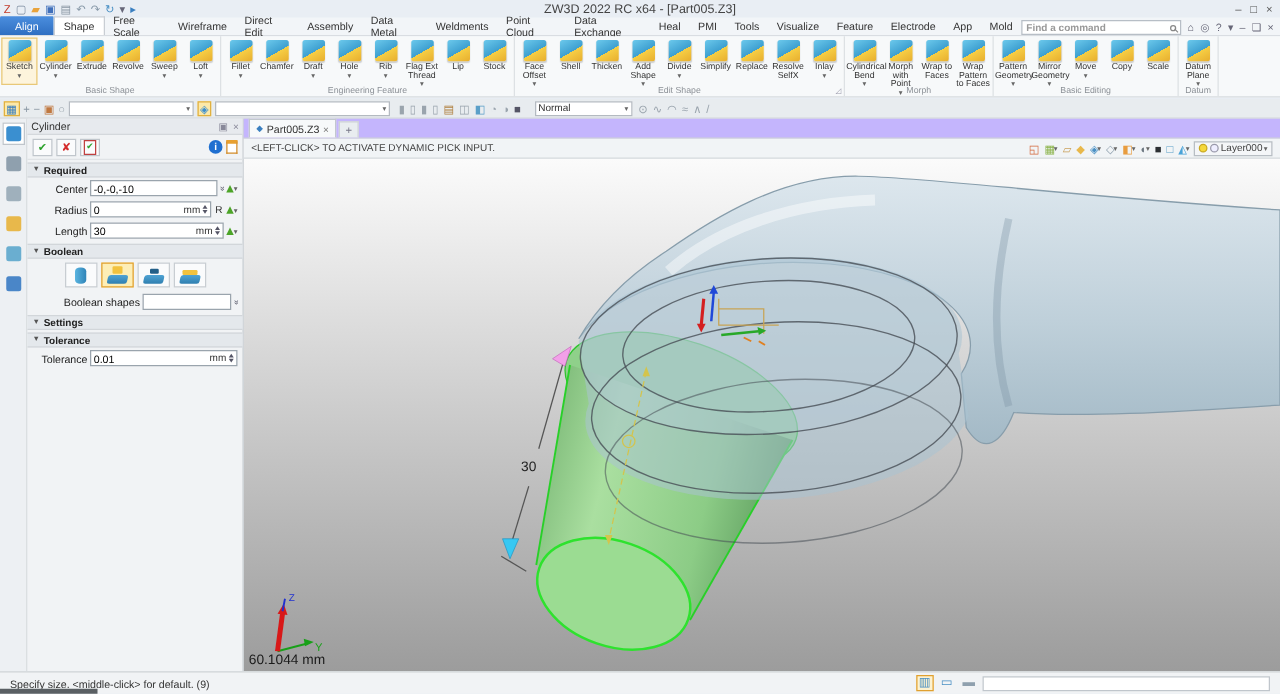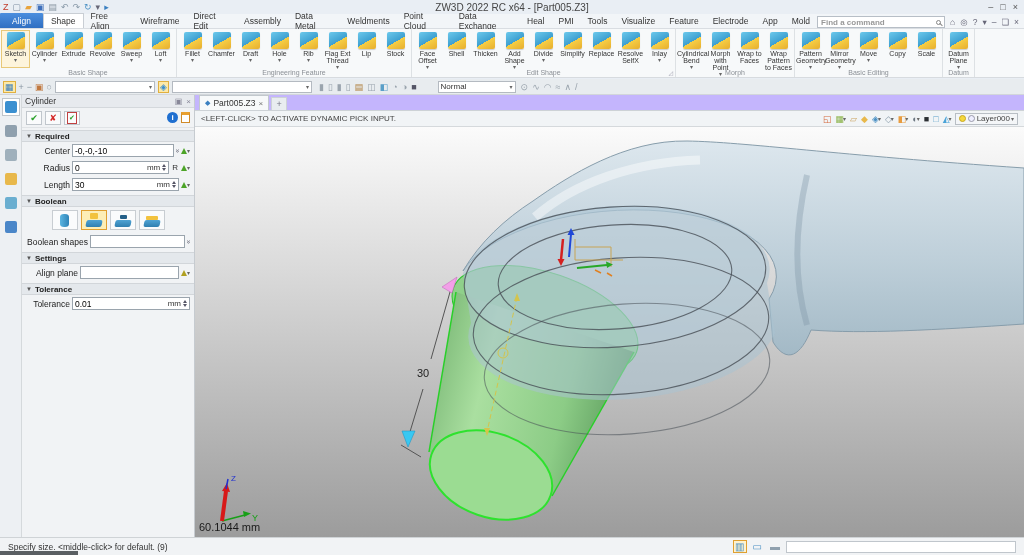--- a/index.html
+++ b/index.html
@@ -146,21 +146,21 @@
       <span>□</span>
       <span>×</span>
     </div>
 </div>
 
 <div id="menurow">
   <div style="display:flex;align-items:flex-end;">
 
   <div class="mtab file">Align</div>
       <div class="mtab active">Shape</div>
-      <div class="mtab">Free Align</div>
+      <div class="mtab">Free Scale</div>
       <div class="mtab">Wireframe</div>
       <div class="mtab">Direct Edit</div>
       <div class="mtab">Assembly</div>
       <div class="mtab">Data Metal</div>
       <div class="mtab">Weldments</div>
       <div class="mtab">Point Cloud</div>
       <div class="mtab">Data Exchange</div>
       <div class="mtab">Heal</div>
       <div class="mtab">PMI</div>
       <div class="mtab">Tools</div>
@@ -431,21 +431,21 @@
       <span class="qchip" style="color: rgb(154, 164, 173);">▯</span>
       <span class="qchip" style="color: rgb(154, 164, 173);">▮</span>
       <span class="qchip" style="color: rgb(154, 164, 173);">▯</span>
       <span class="qchip" style="color: rgb(176, 128, 64);">▤</span>
       <span class="qchip" style="color: rgb(154, 164, 173);">◫</span>
       <span class="qchip" style="color: rgb(90, 159, 200);">◧</span>
       <span class="qchip" style="color: rgb(154, 164, 173);">◔</span>
       <span class="qchip" style="color: rgb(154, 164, 173);">◑</span>
       <span class="qchip" style="color: rgb(85, 85, 102);">■</span>
     </span>
-  <div class="qcombo" style="width:78px;margin-left:18px;">
+  <div class="qcombo" style="width:78px;margin-left:8px;">
     <span>Normal</span>
       <span class="car">▾</span>
   </div>
   <span style="display:flex;gap:4px;align-items:center;margin-left:2px;">
 
   <span class="qchip" style="color: rgb(154, 164, 173);">⊙</span>
       <span class="qchip" style="color: rgb(154, 164, 173);">∿</span>
       <span class="qchip" style="color: rgb(154, 164, 173);">◠</span>
       <span class="qchip" style="color: rgb(154, 164, 173);">≈</span>
       <span class="qchip" style="color: rgb(154, 164, 173);">∧</span>
@@ -544,37 +544,30 @@
         <span class="bico"></span>
       </div>
         <div class="bop b-rem">
         <span class="bico"></span>
       </div>
         <div class="bop b-int">
         <span class="bico"></span>
       </div>
       </div>
     <div class="frow">
-      <span class="flabel" style="width:62px;">Boolean shapes</span>
+      <span class="flabel" style="width:62px;margin-left:24px;">Boolean shapes</span>
       <div class="fbox">
         <input value="" style="">
       </div>
       <span class="chev2"></span>
     </div>
 
     <div class="sect">
         <span>Settings</span>
       </div>
-    <div class="frow">
-      <span class="flabel" style="width:52px;">Align plane</span>
-      <div class="fbox">
-        <input value="" style="">
-      </div>
-      <span class="pick olive"></span>
-    </div>
 
     <div class="sect">
         <span>Tolerance</span>
       </div>
     <div class="frow">
       <span class="flabel">Tolerance</span>
       <div class="fbox">
         <input value="0.01" style="">
         <span class="unit">mm</span>
         <span class="spin">

